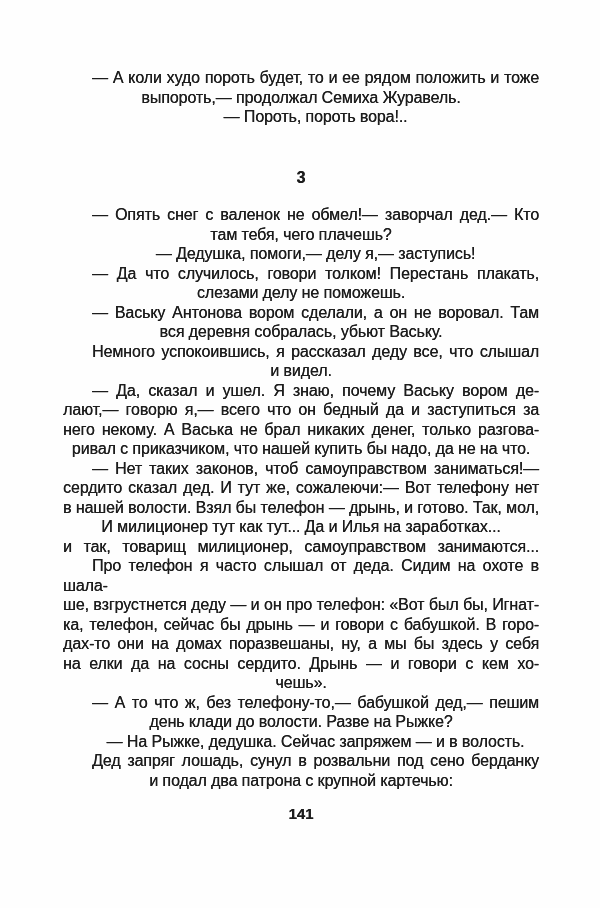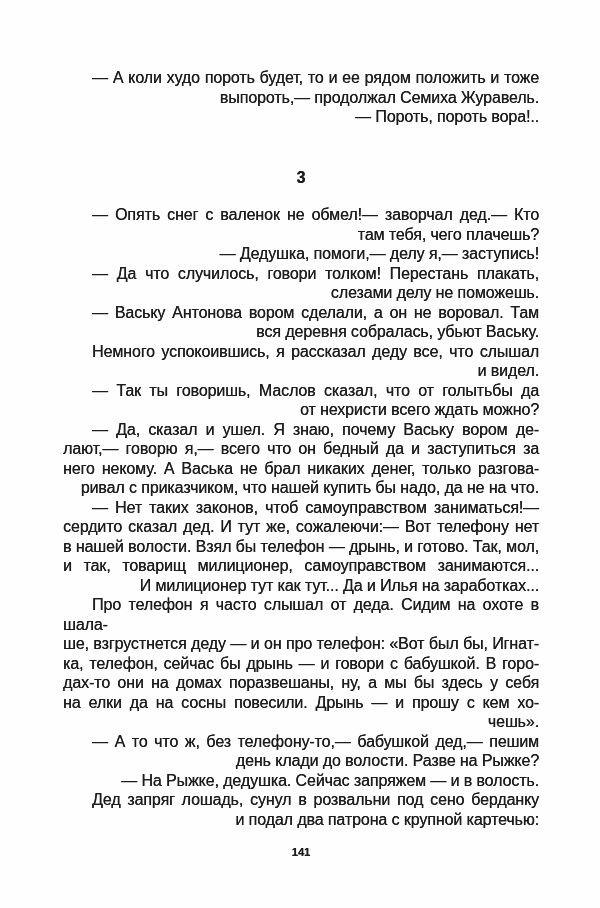--- a/index.html
+++ b/index.html
@@ -25,34 +25,34 @@
     font-size: 16px;
     line-height: 19.5px;
     letter-spacing: -0.1px;
     white-space: normal;
     text-shadow: 0.2px 0 0 currentColor; 
   }
   .j {
     text-align: justify;
     text-align-last: justify;
   }
-  .last { text-align: right; }
+  .last { text-align: center; }
   .indent { text-indent: 29px; }
   .chapter-heading {
     margin: 41px 0 18px 0;
     text-align: center;
     font-size: 16px;
     font-weight: bold;
     line-height: 19.5px;
     text-shadow: 0.2px 0 0 currentColor;
   }
   .page-number {
     margin: 14px 0 0 0;
     text-align: center;
-    font-size: 11px;
+    font-size: 15px;
     font-weight: bold;
     line-height: 19.5px;
     text-shadow: 0.2px 0 0 currentColor;
   }
 </style>
 </head>
 <body>
 
 <div class="page">
   <div class="text-block">
@@ -80,42 +80,38 @@
     </p>
     <p class="para">
       <span class="line j indent">— Ваську Антонова вором сделали, а он не воровал. Там</span>
       <span class="line last">вся деревня собралась, убьют Ваську.</span>
     </p>
     <p class="para">
       <span class="line j indent">Немного успокоившись, я рассказал деду все, что слышал</span>
       <span class="line last">и видел.</span>
     </p>
     <p class="para">
-      <span class="line j indent">— Так ты говоришь, Маслов сказал, что от голытьбы да</span>
-      <span class="line last">от нехристи всего ждать можно?</span>
-    </p>
-    <p class="para">
       <span class="line j indent">— Да, сказал и ушел. Я знаю, почему Ваську вором де-</span>
       <span class="line j">лают,— говорю я,— всего что он бедный да и заступиться за</span>
       <span class="line j">него некому. А Васька не брал никаких денег, только разгова-</span>
       <span class="line last">ривал с приказчиком, что нашей купить бы надо, да не на что.</span>
     </p>
     <p class="para">
       <span class="line j indent">— Нет таких законов, чтоб самоуправством заниматься!—</span>
       <span class="line j">сердито сказал дед. И тут же, сожалеючи:— Вот телефону нет</span>
       <span class="line j">в нашей волости. Взял бы телефон — дрынь, и готово. Так, мол,</span>
+      <span class="line last">И милиционер тут как тут... Да и Илья на заработках...</span>
       <span class="line j">и так, товарищ милиционер, самоуправством занимаются...</span>
-      <span class="line last">И милиционер тут как тут... Да и Илья на заработках...</span>
     </p>
     <p class="para">
       <span class="line j indent">Про телефон я часто слышал от деда. Сидим на охоте в шала-</span>
       <span class="line j">ше, взгрустнется деду — и он про телефон: «Вот был бы, Игнат-</span>
       <span class="line j">ка, телефон, сейчас бы дрынь — и говори с бабушкой. В горо-</span>
       <span class="line j">дах-то они на домах поразвешаны, ну, а мы бы здесь у себя</span>
-      <span class="line j">на елки да на сосны повесили. Дрынь — и прошу с кем хо-</span>
+      <span class="line j">на елки да на сосны сердито. Дрынь — и говори с кем хо-</span>
       <span class="line last">чешь».</span>
     </p>
     <p class="para">
       <span class="line j indent">— А то что ж, без телефону-то,— бабушкой дед,— пешим</span>
       <span class="line last">день клади до волости. Разве на Рыжке?</span>
     </p>
     <p class="para">
       <span class="line last indent">— На Рыжке, дедушка. Сейчас запряжем — и в волость.</span>
     </p>
     <p class="para">

